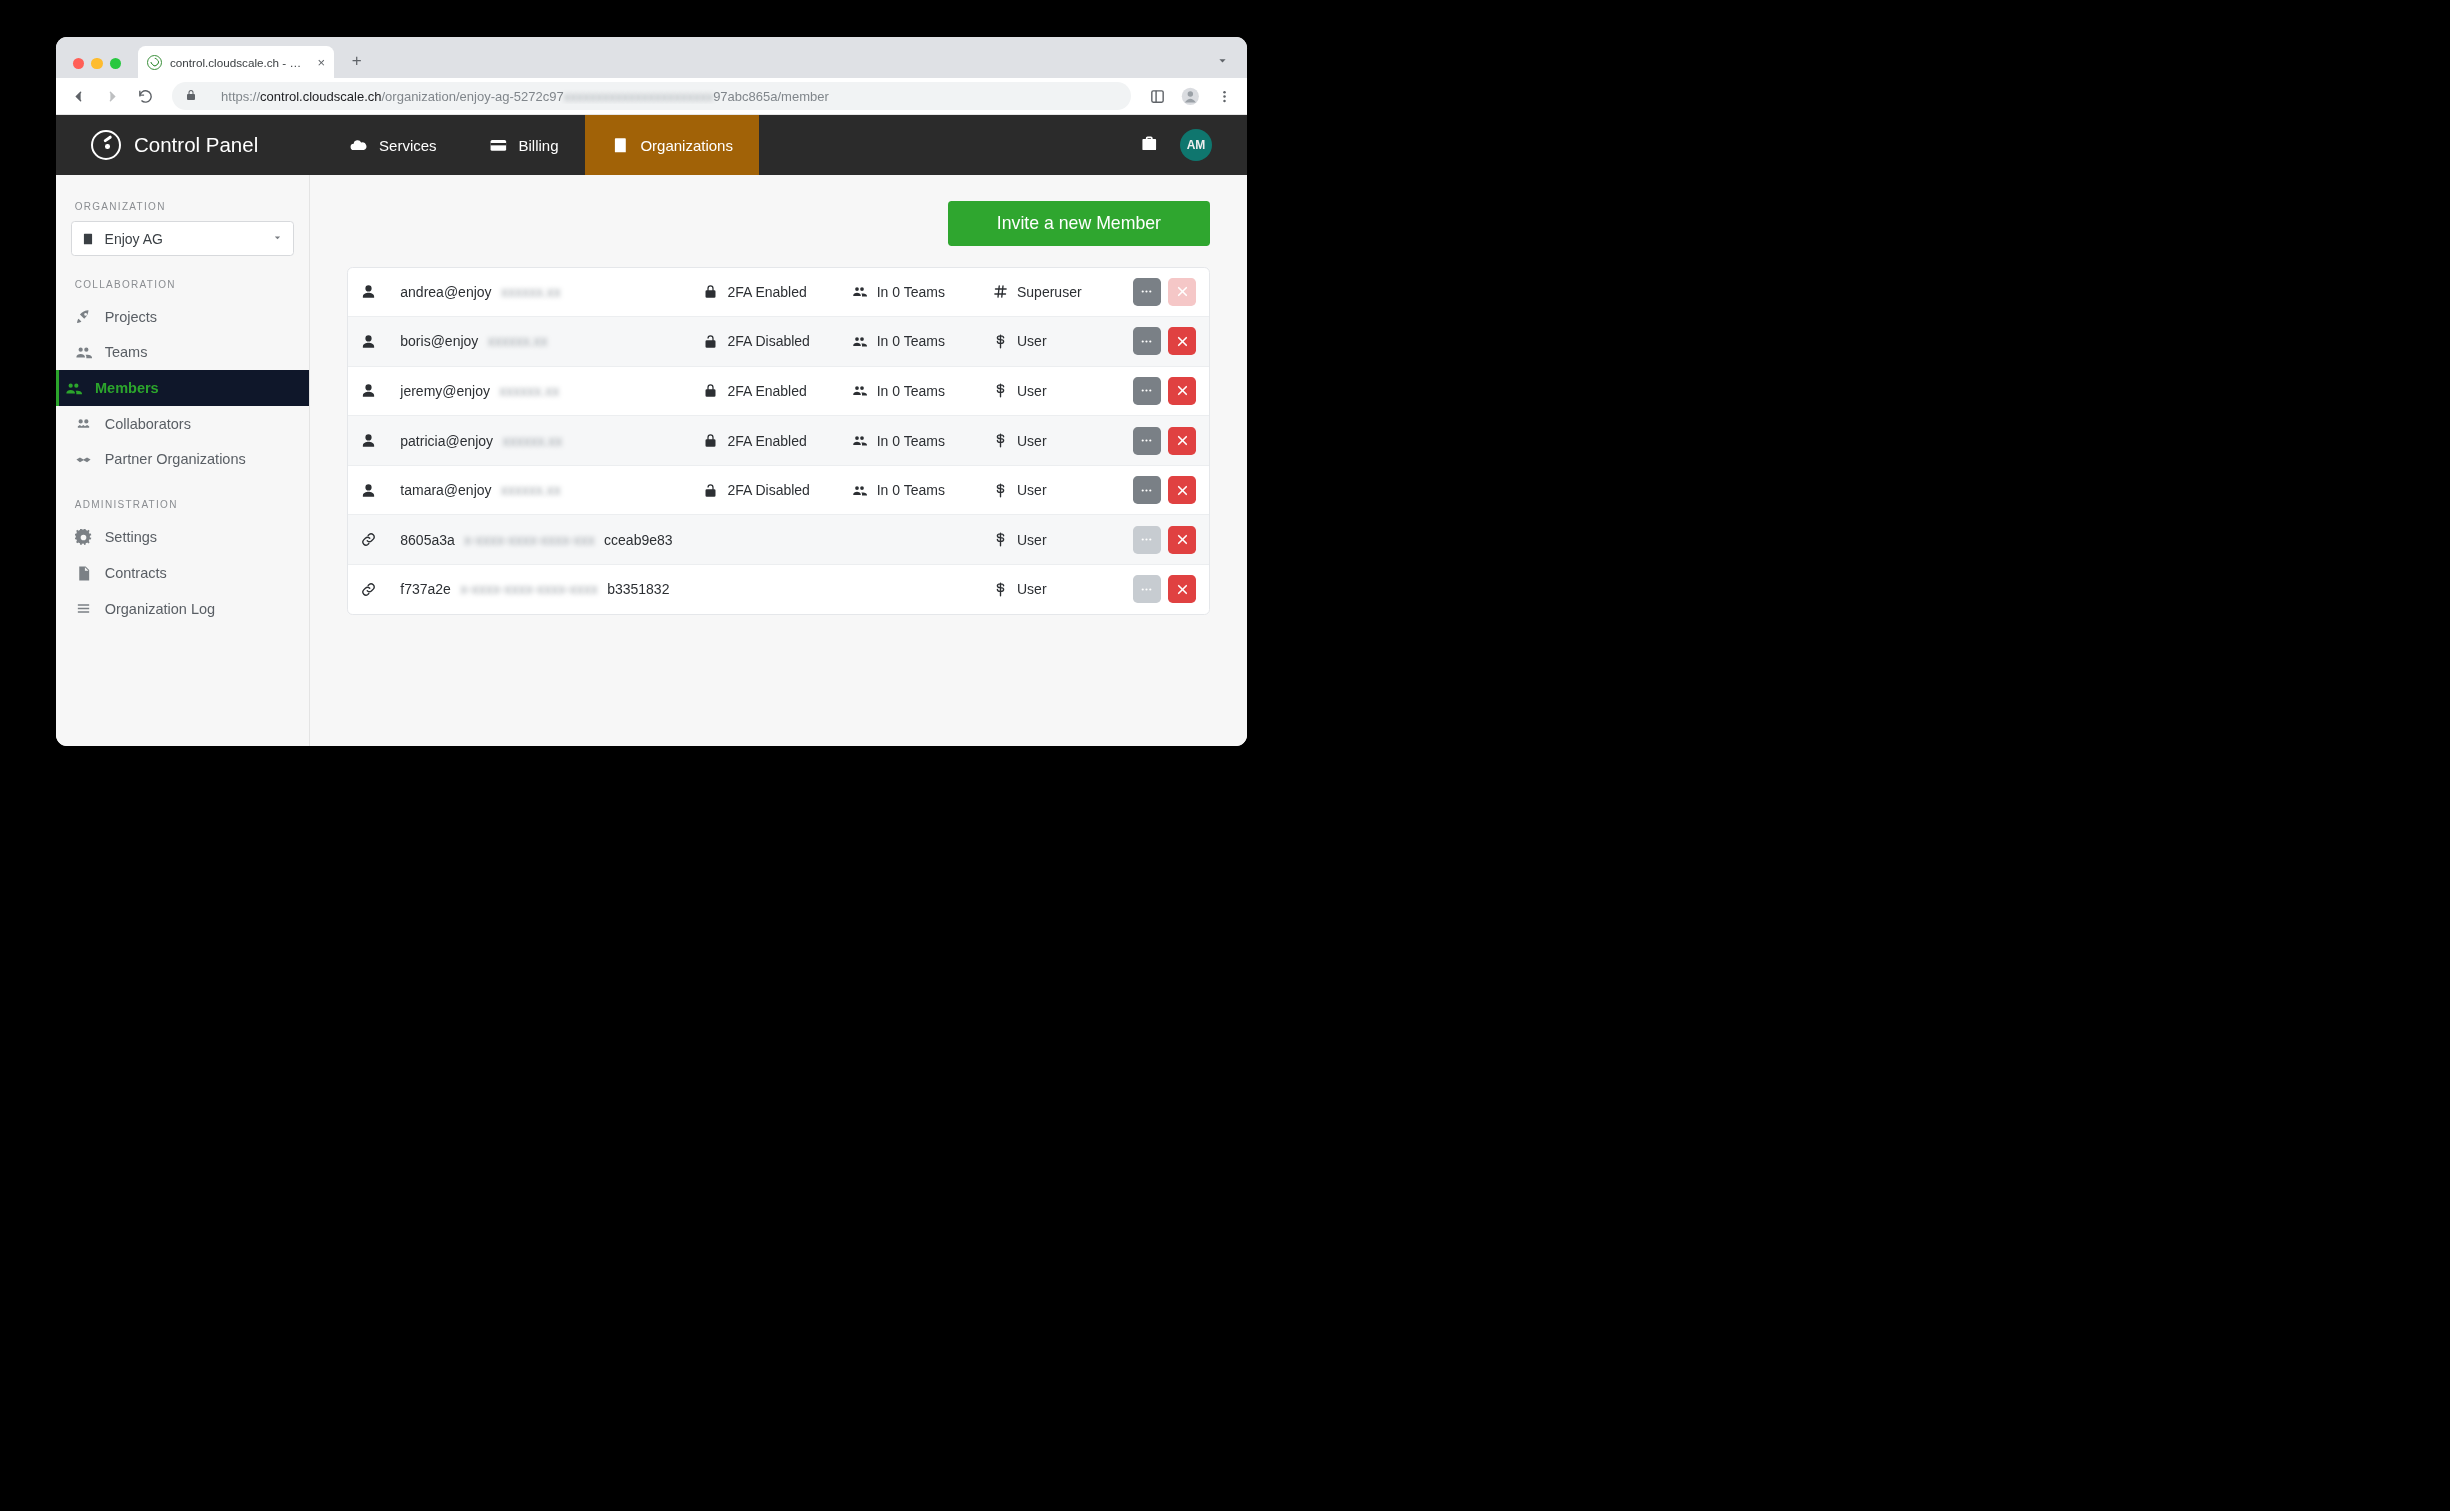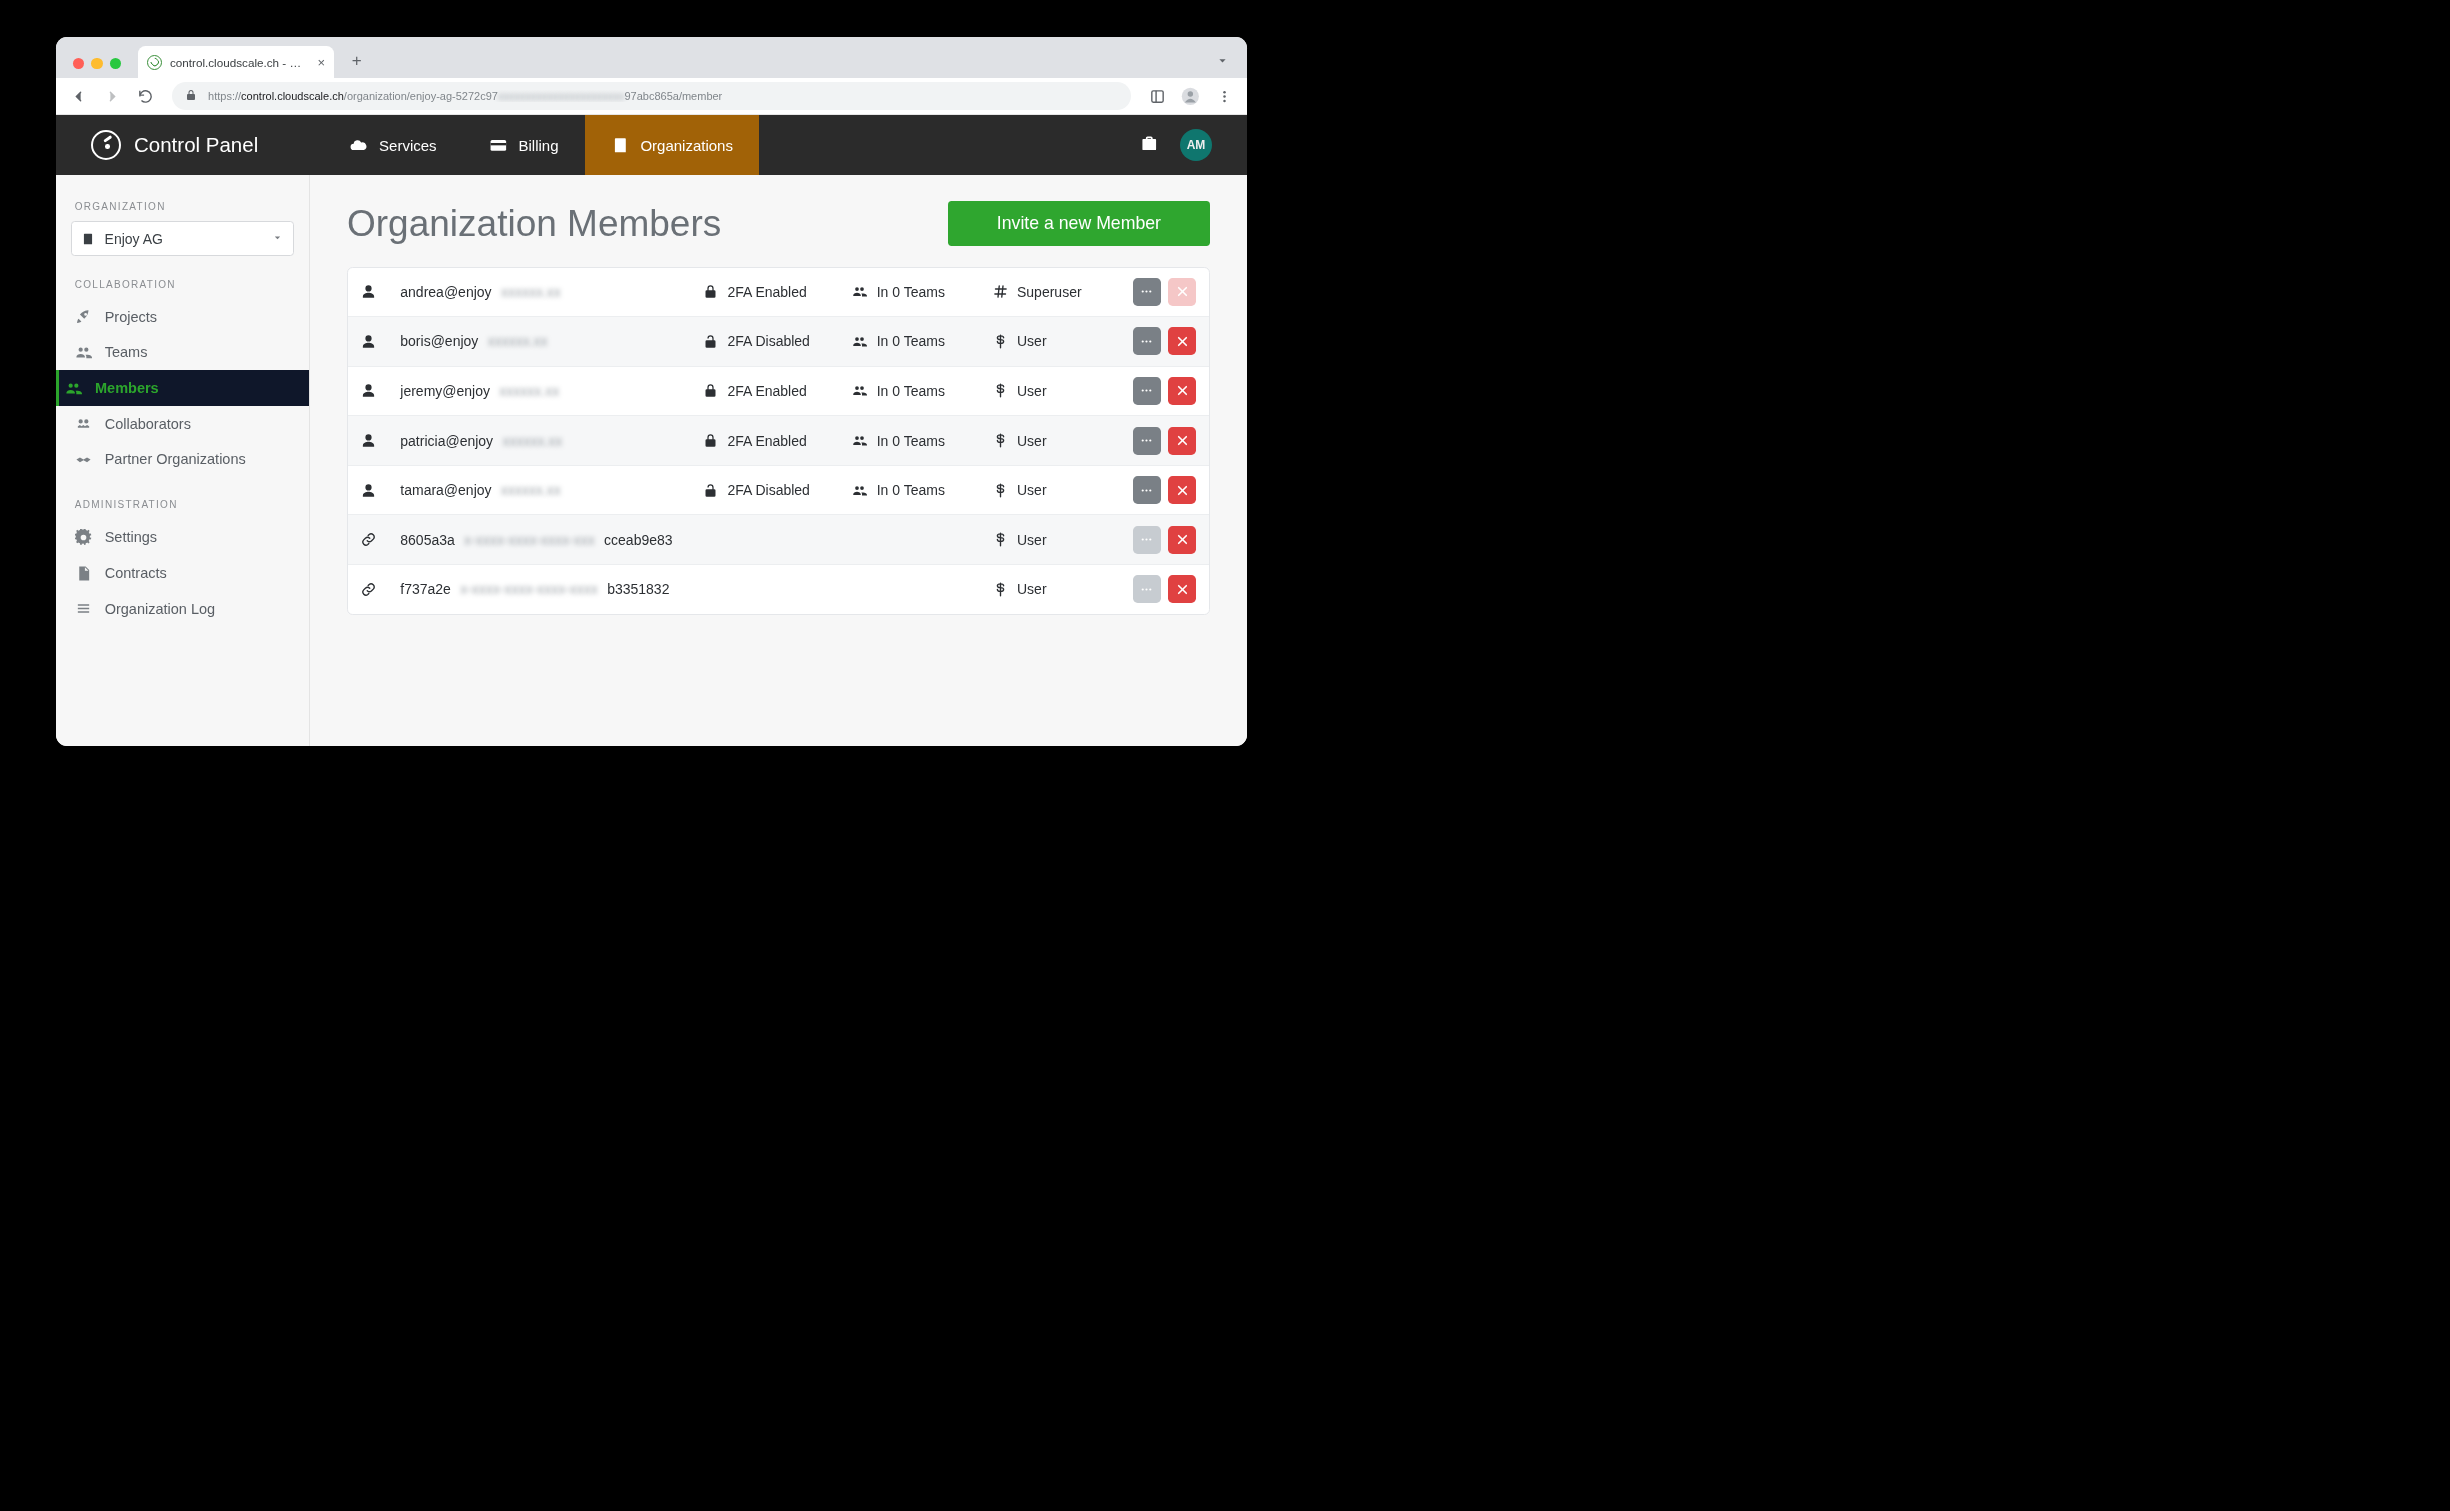--- a/index.html
+++ b/index.html
@@ -47,21 +47,21 @@
   .tab-overflow{margin-left:auto;margin-bottom:7.5px;margin-right:5.6px;color:#5f6368;}
 
   .address-bar-row{
     height:37px;background:#fff;display:flex;align-items:center;
     padding:0 7.5px;gap:3.7px;border-bottom:0.9px solid #e5e5e5;
   }
   .nav-btn{width:30px;height:30px;display:flex;align-items:center;justify-content:center;color:#5f6368;border-radius:50%;}
   .nav-btn svg{width:17px;height:17px;}
   .address-field{
     flex:1;height:28px;background:#f1f3f4;border-radius:14px;
-    display:flex;align-items:center;padding:0 13px;font-size:11px;color:#202124;gap:11px;
+    display:flex;align-items:center;padding:0 13px;font-size:13px;color:#202124;gap:24px;
     margin:0 7.5px;
   }
   .address-field .lock-icon{color:#5f6368;}
   .url-display{white-space:nowrap;overflow:hidden;}
   .url-display .muted{color:#80868b;}
   .url-display .bold{color:#202124;}
   .url-display .blur{color:transparent;text-shadow:0 0 5.6px #9aa0a6;}
   .toolbar-icon{width:30px;height:30px;display:flex;align-items:center;justify-content:center;color:#5f6368;border-radius:50%;}
 
   
@@ -311,21 +311,20 @@
           <svg viewBox="0 0 24 24">
               <path d="M4 6h16v2H4zm0 5h16v2H4zm0 5h16v2H4z"></path>
             </svg>
           <span>Organization Log</span>
         </a>
       </div>
     </aside>
 
     <main class="main">
       <div class="main-head">
-        <h1 class="page-title">Organization Members</h1>
         <button class="invite-btn">Invite a new Member</button>
       </div>
 
       <div class="member-list" id="member-list">
           <div class="member-row">
             <div class="cell">
               <svg viewBox="0 0 16 16" width="15" height="15">
                 <use href="#i-user"></use>
               </svg>
             </div>

